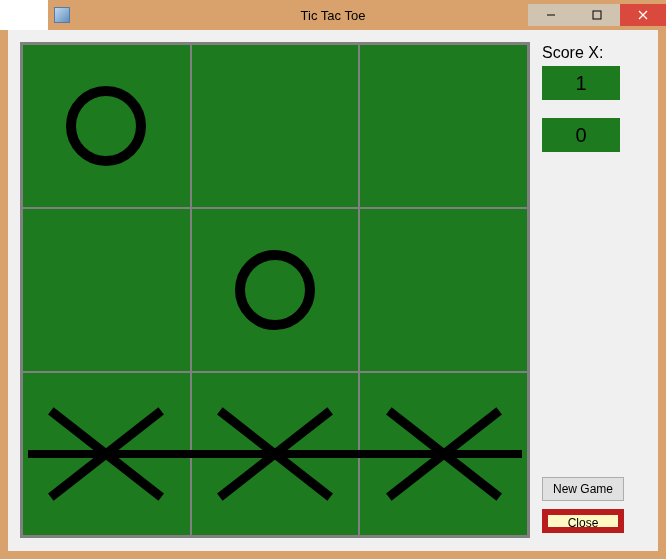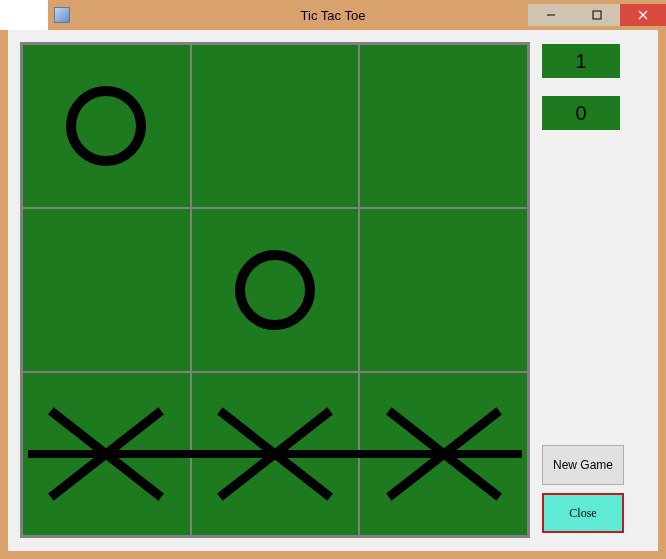--- a/index.html
+++ b/index.html
@@ -150,32 +150,31 @@
     color: #000;
     font-size: 20px;
     display: flex;
     align-items: center;
     justify-content: center;
     margin-bottom: 18px;
   }
   .spacer { flex: 1; }
   .side button {
     width: 82px;
-    height: 40px;
+    height: 24px;
     margin-bottom: 8px;
     background: #e1e1e1;
     border: 1px solid #adadad;
     font-family: inherit;
     font-size: 12px;
     cursor: pointer;
   }
   .side button.focused {
-    border: 2px solid #b91c1c;
-    background: #5eead4;
-    font-family: Liberation Serif, serif;
+    border: 6px solid #b91c1c;
+    background: #fef9c3;
   }
 </style>
 </head>
 <body>
 
 <div class="titlebar">
   <div class="left">
     <div class="app-icon"></div>
   </div>
   <div class="title-text">Tic Tac Toe</div>
@@ -221,20 +220,21 @@
             <div class="mark-x"></div>
           </div>
         <div class="cell">
             <div class="mark-x"></div>
           </div>
         <div class="win-line"></div>
       </div>
     </div>
 
     <div class="side">
+      <div class="score-label">Score X:</div>
       <div class="score-box">1</div>
       <div class="score-box">0</div>
       <div class="spacer"></div>
       <button>New Game</button>
       <button class="focused">Close</button>
     </div>
 
   </div>
 </div>
 

